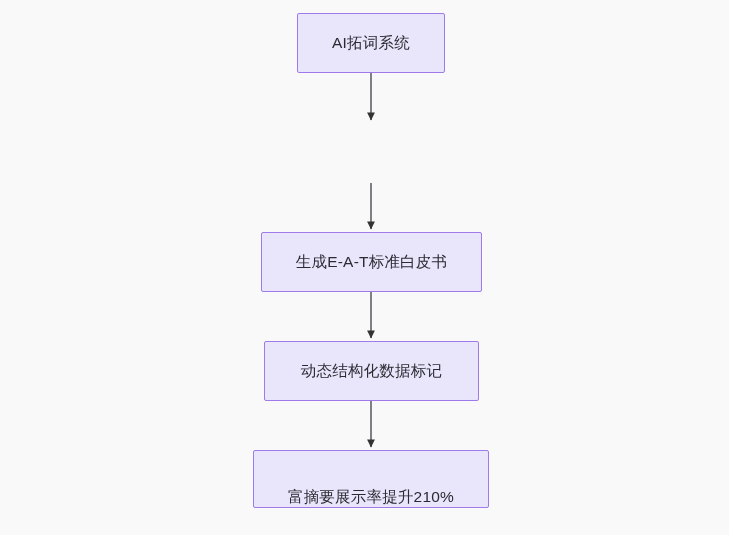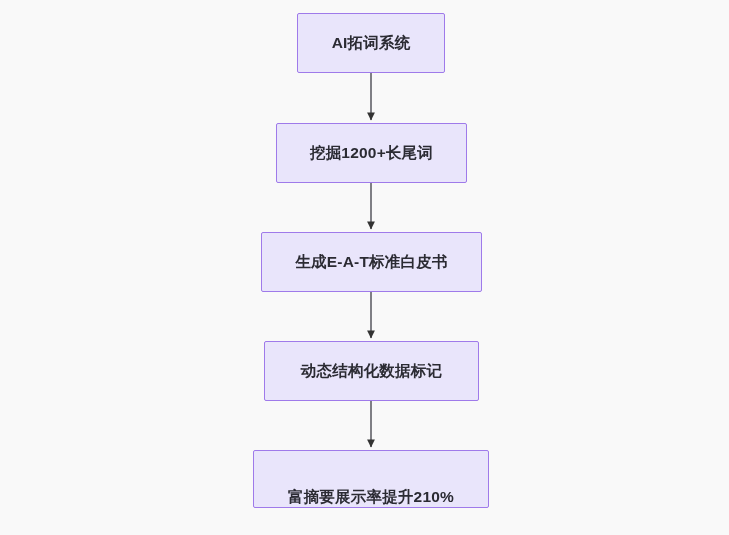--- a/index.html
+++ b/index.html
@@ -29,21 +29,20 @@
   .node {
     position: absolute;
     box-sizing: border-box;
     background: #e9e5fb;
     border: 1.4px solid #9f7aea;
     border-radius: 2px;
     display: flex;
     align-items: center;
     justify-content: center;
     text-align: center;
-    font-weight: bold;
   }
   .node-label {
     color: #2b2b33;
     font-size: 15.5px;
     line-height: 1.2;
     letter-spacing: 0.2px;
     white-space: nowrap;
   }
   
   #node-0 { left: 297px; top: 13px;  width: 148px; height: 60px; }
@@ -70,23 +69,20 @@
 
     <line x1="371" y1="292" x2="371" y2="338" stroke="#7f7f85" stroke-width="2" marker-end="url(#arrowhead)"></line>
 
     <line x1="371" y1="401" x2="371" y2="447" stroke="#7f7f85" stroke-width="2" marker-end="url(#arrowhead)"></line>
   </svg>
 
   <div class="node" id="node-0">
     <span class="node-label">AI拓词系统</span>
   </div>
 
-  <div class="node" id="node-1">
-    <span class="node-label">挖掘1200+长尾词</span>
-  </div>
 
   <div class="node" id="node-2">
     <span class="node-label">生成E-A-T标准白皮书</span>
   </div>
 
   <div class="node" id="node-3">
     <span class="node-label">动态结构化数据标记</span>
   </div>
 
   <div class="node" id="node-4">

